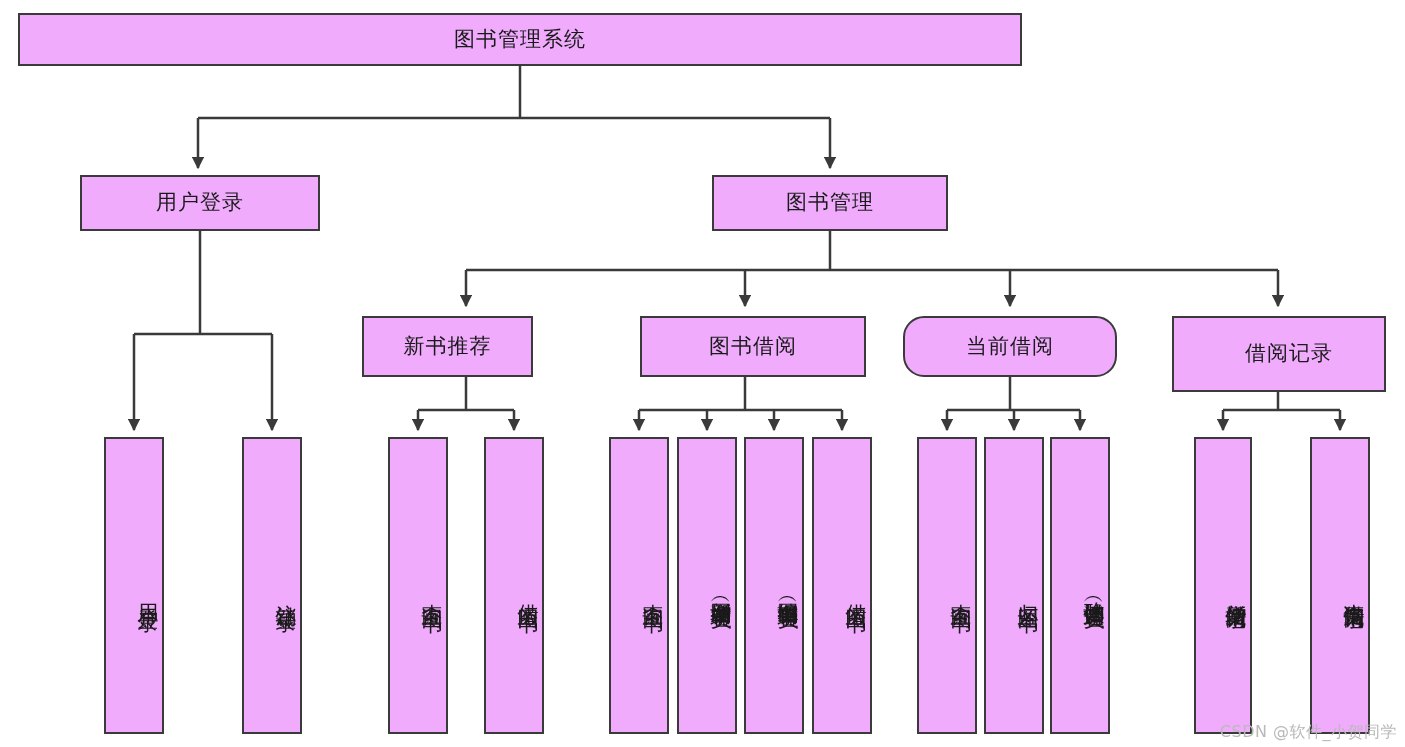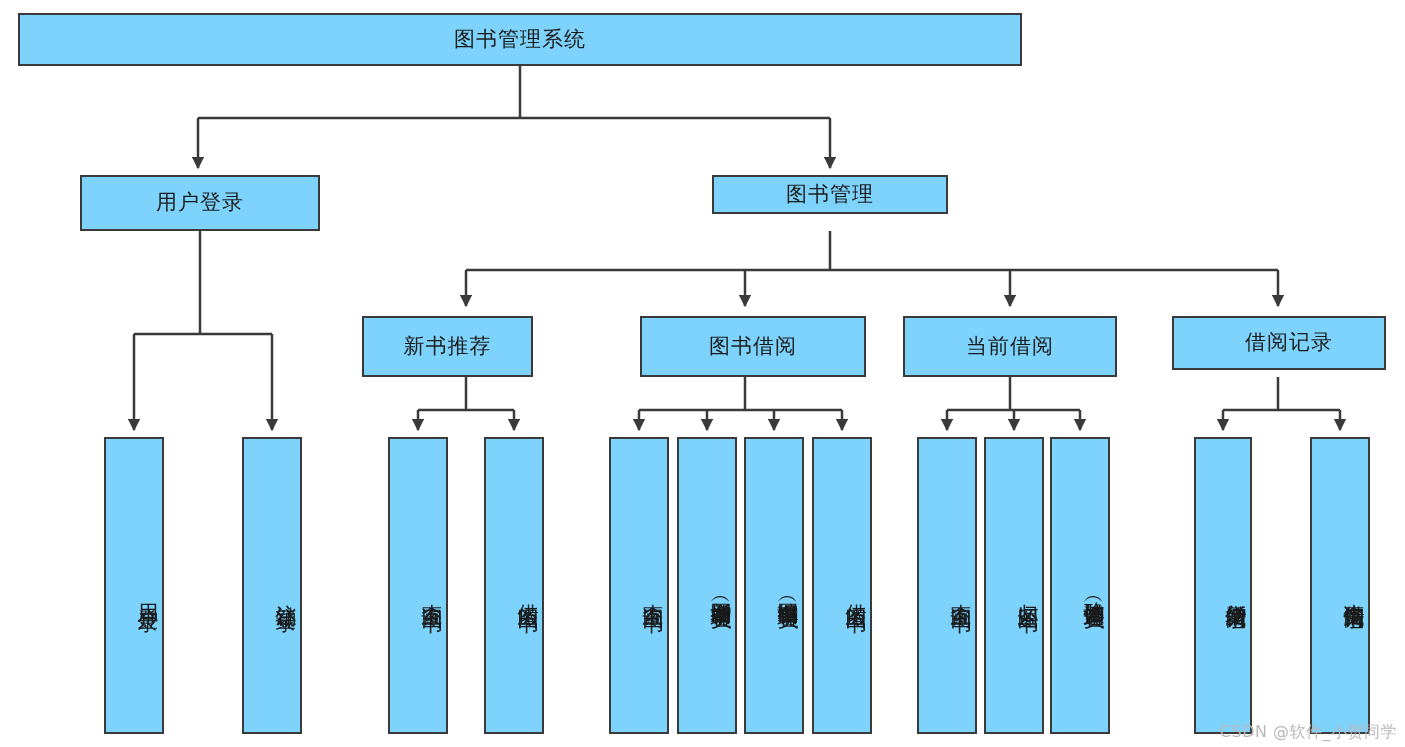--- a/index.html
+++ b/index.html
@@ -21,21 +21,21 @@
   #diagram-svg {
     position: absolute;
     left: 0;
     top: 0;
     width: 1405px;
     height: 747px;
   }
   .node {
     position: absolute;
     box-sizing: border-box;
-    background: #7dd3fc;
+    background: #f0abfc;
     border: 2px solid #3a3a3a;
     display: flex;
     align-items: center;
     justify-content: center;
     color: #1a1a1a;
   }
   .node-h {
     font-size: 21px;
     letter-spacing: 1px;
     line-height: 1.1;
@@ -122,34 +122,34 @@
     </g>
   </svg>
 
   <div class="node node-h" style="left:18px; top:13px; width:1004px; height:53px;">
     <span>图书管理系统</span>
   </div>
 
   <div class="node node-h" style="left:80px; top:175px; width:240px; height:56px;">
     <span>用户登录</span>
   </div>
-  <div class="node node-h" style="left:712px; top:175px; width:236px; height:39px;">
+  <div class="node node-h" style="left:712px; top:175px; width:236px; height:56px;">
     <span>图书管理</span>
   </div>
 
   <div class="node node-h" style="left:362px; top:316px; width:171px; height:61px;">
     <span>新书推荐</span>
   </div>
   <div class="node node-h" style="left:632px; top:316px; width:226px; height:61px;margin-left:8px;">
     <span>图书借阅</span>
   </div>
-  <div class="node node-h" style="left:903px; top:316px; width:214px; height:61px;">
+  <div class="node node-h" style="left:903px; top:316px; width:214px; height:61px;border-radius:21px;">
     <span>当前借阅</span>
   </div>
-  <div class="node node-h" style="left:1172px; top:316px; width:214px; height:54px;padding-left:20px;">
+  <div class="node node-h" style="left:1172px; top:316px; width:214px; height:76px;padding-left:20px;">
     <span>借阅记录</span>
   </div>
 
   <div class="node node-v" style="left:104px; top:437px; width:60px; height:297px;">
     <span>用户登录</span>
   </div>
   <div class="node node-v" style="left:242px; top:437px; width:60px; height:297px;">
     <span>注销登录</span>
   </div>
 

